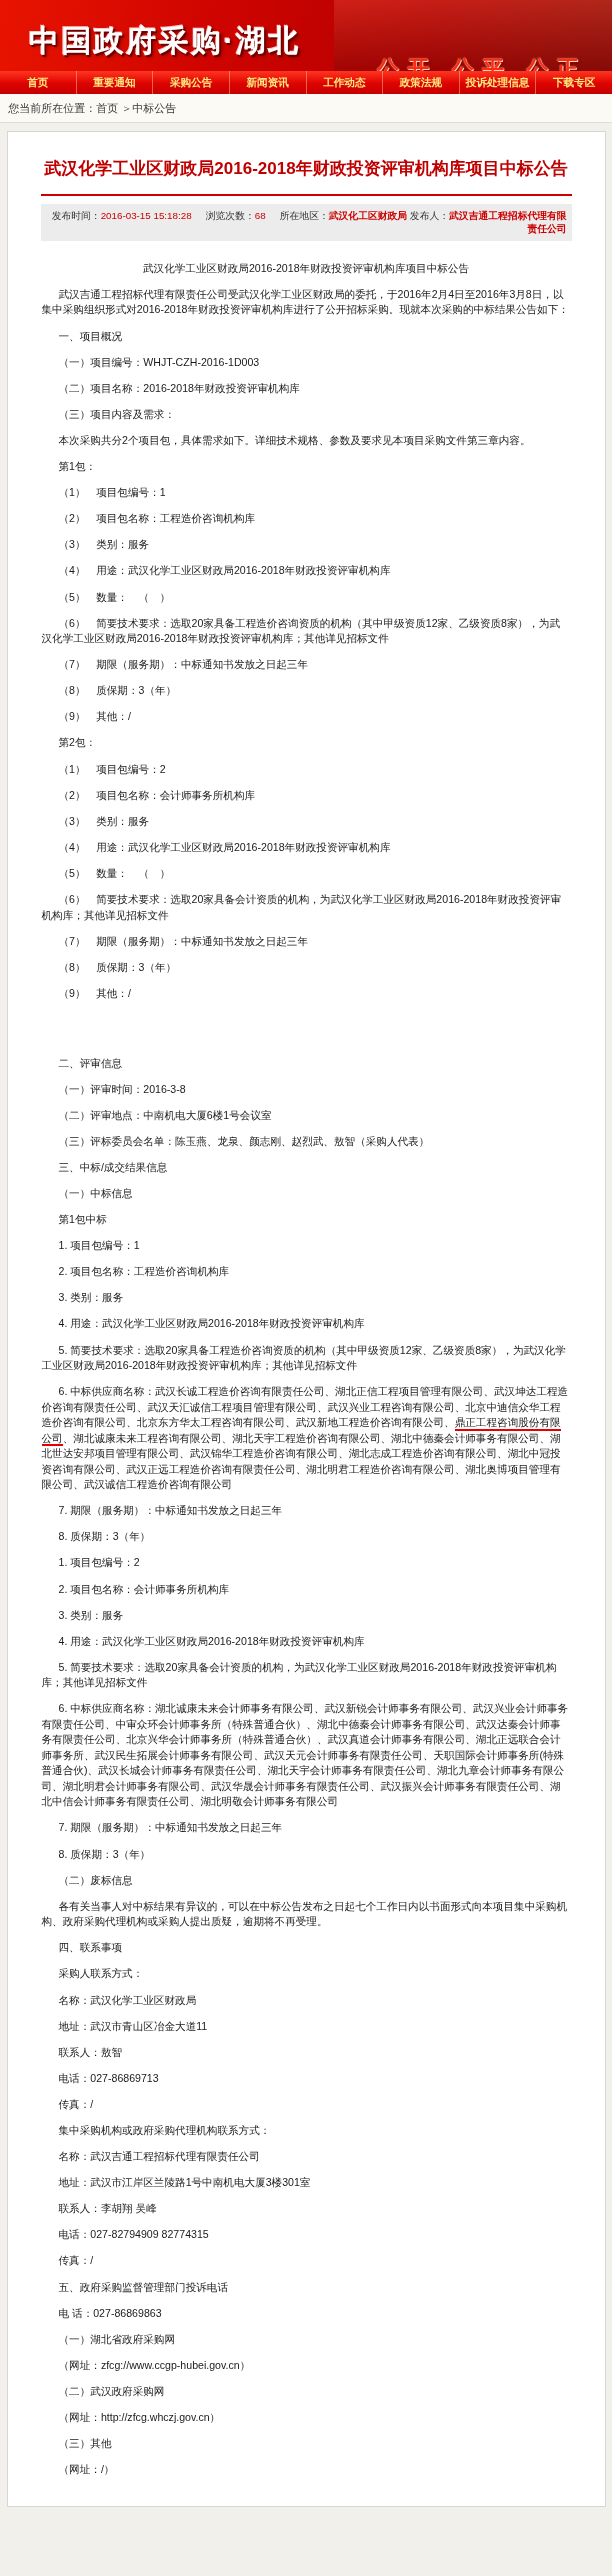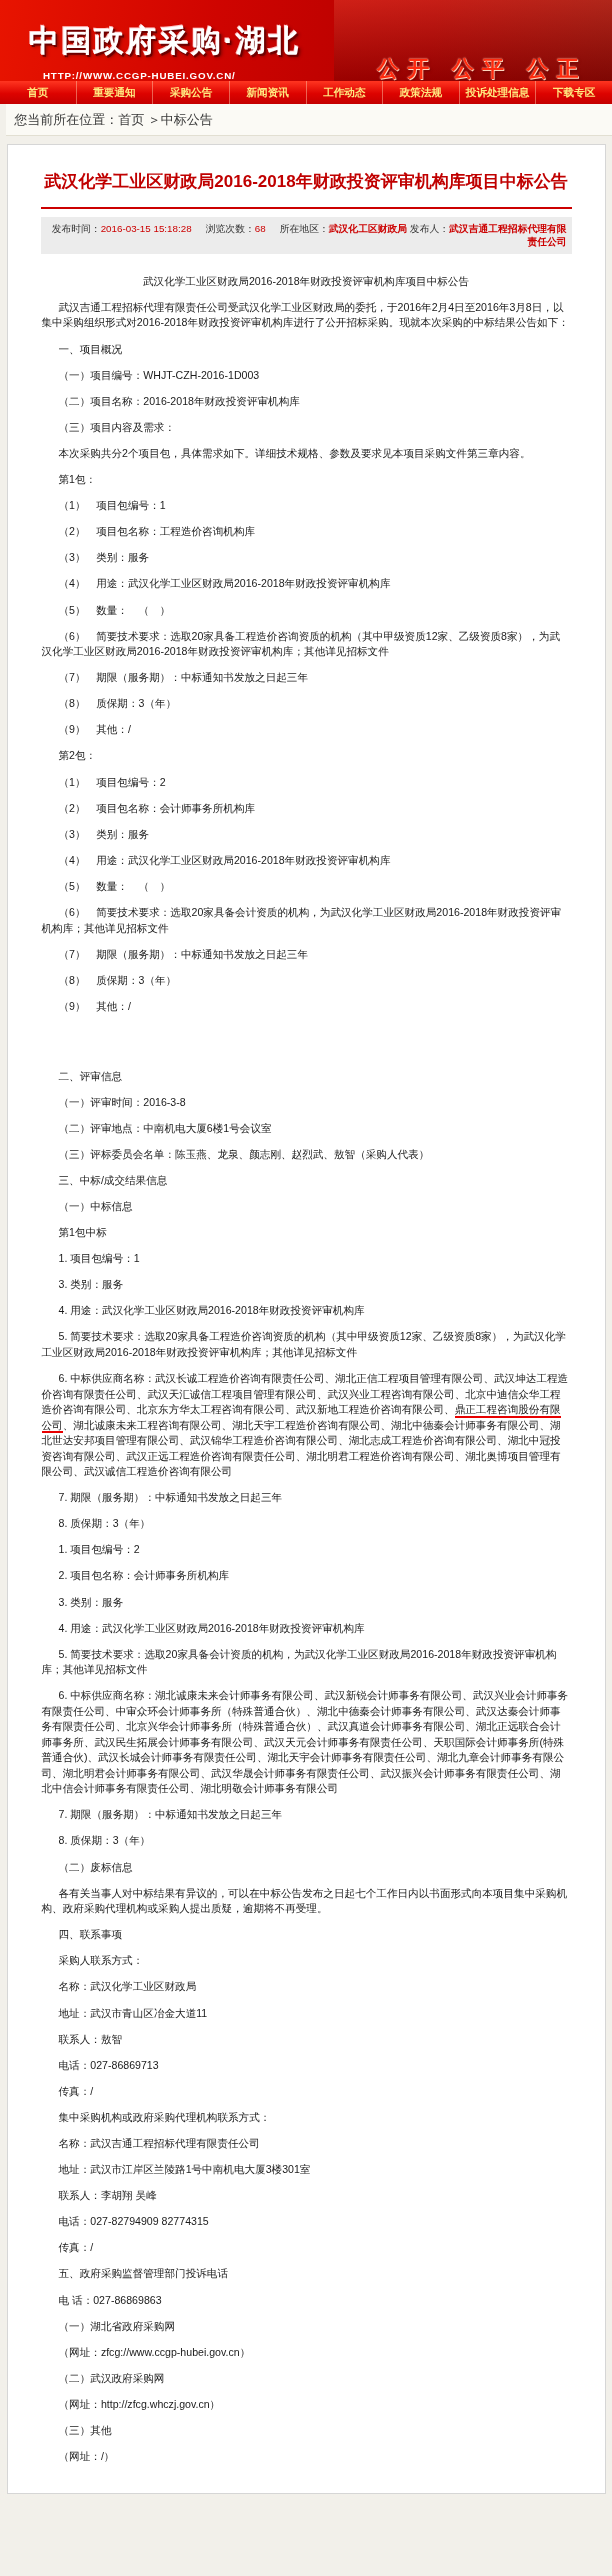--- a/index.html
+++ b/index.html
@@ -1,37 +1,37 @@
 <!DOCTYPE html>
 <html style="font-size:13px"><head>
 <meta charset="utf-8">
 <style>
   html,body{margin:0;padding:0;width:612px;background:#f2f0ea;font-family:"Liberation Sans",sans-serif;}
   a{text-decoration:none;color:inherit;}
 
   
-  .banner{position:relative;height:81px;overflow:hidden;
+  .banner{position:relative;height:71px;overflow:hidden;
     background:linear-gradient(100deg,#e81400 0%,#cf0400 35%,#b30000 70%,#930c06 100%);}
   .banner::after{content:"";position:absolute;right:0;top:0;width:278px;height:100px;
     background:linear-gradient(180deg,rgba(255,120,90,.25),rgba(90,0,0,.35) 80%);}
   .site-title{position:absolute;left:29px;top:21px;z-index:2;font-size:30px;font-weight:bold;color:#ffffff;
     letter-spacing:2.4px;text-shadow:1.6px 1.6px 0 #6e0000,-0.8px -0.8px 0 #ffc9c9,2.4px 2.4px 3.3px rgba(0,0,0,.45);}
   .site-url{position:absolute;left:43px;top:70px;z-index:2;font-size:9.8px;font-weight:bold;color:#ffffff;letter-spacing:0.8px;}
   .slogan{position:absolute;left:377px;top:54px;z-index:2;font-size:22px;font-weight:bold;color:#ff2a0e;
     letter-spacing:8.2px;text-shadow:0 0 1.6px #ffe3d0,0.8px 0.8px 0 #ffd2b8,1.6px 1.6px 2.4px rgba(80,0,0,.6);}
 
   
   .nav{display:flex;height:23px;background:linear-gradient(#ff3520,#dd0300 55%,#c40000);}
   .nav-item{flex:1;text-align:center;line-height:23px;font-size:10.6px;font-weight:bold;color:#ffe familiar;
     color:#ffe derivatives;}
   .nav .nav-item{color:#ffe97f;border-right:0.8px solid rgba(255,210,180,.45);}
   .nav .nav-item:last-child{border-right:none;}
 
   
-  .breadcrumb{background:#fbfaf5;border-bottom:0.8px solid #e2dfd2;padding:6.5px 8.2px;font-size:13px;color:#3a3a3a;margin-left:6px;}
+  .breadcrumb{background:#fbfaf5;border-bottom:0.8px solid #e2dfd2;padding:6.5px 8.2px;font-size:11px;color:#3a3a3a;}
   .breadcrumb a{color:#3a3a3a;}
 
   
   .card{margin:8.2px 6.5px 0;background:#ffffff;border:0.8px solid #d6d6d6;padding-bottom:18px;}
   .article-title{margin:26px 28px 0;text-align:center;color:#c00000;font-size:17px;font-weight:bold;line-height:1.35;}
   .title-rule{height:1.6px;background:#cc0000;margin:13px 33px 8.2px;}
   .meta-bar{margin:0 33px;background:#ececec;padding:5.7px 4.9px;text-align:right;font-size:9.8px;color:#333;}
   .meta-bar .v{color:#cc0000;}
   .meta-bar .vb{color:#cc0000;font-weight:bold;}
   .meta-sep{display:inline-block;width:11.4px;}
@@ -107,20 +107,21 @@
       <p class="ap">（9）　其他：/</p>
       <p class="ap g"></p>
       <p class="ap">二、评审信息</p>
       <p class="ap">（一）评审时间：2016-3-8</p>
       <p class="ap">（二）评审地点：中南机电大厦6楼1号会议室</p>
       <p class="ap">（三）评标委员会名单：陈玉燕、龙泉、颜志刚、赵烈武、敖智（采购人代表）</p>
       <p class="ap">三、中标/成交结果信息</p>
       <p class="ap">（一）中标信息</p>
       <p class="ap">第1包中标</p>
       <p class="ap">1. 项目包编号：1</p>
+      <p class="ap">2. 项目包名称：工程造价咨询机构库</p>
       <p class="ap">3. 类别：服务</p>
       <p class="ap">4. 用途：武汉化学工业区财政局2016-2018年财政投资评审机构库</p>
       <p class="ap">5. 简要技术要求：选取20家具备工程造价咨询资质的机构（其中甲级资质12家、乙级资质8家），为武汉化学工业区财政局2016-2018年财政投资评审机构库；其他详见招标文件</p>
       <p class="ap"><span>6. 中标供应商名称：武汉长诚工程造价咨询有限责任公司、湖北正信工程项目管理有限公司、武汉坤达工程造价咨询有限责任公司、武汉天汇诚信工程项目管理有限公司、武汉兴业工程咨询有限公司、北京中迪信众华工程造价咨询有限公司、北京东方华太工程咨询有限公司、武汉新地工程造价咨询有限公司、</span><span class="ul">鼎正工程咨询股份有限公司</span><span>、湖北诚康未来工程咨询有限公司、湖北天宇工程造价咨询有限公司、湖北中德秦会计师事务有限公司、湖北世达安邦项目管理有限公司、武汉锦华工程造价咨询有限公司、湖北志成工程造价咨询有限公司、湖北中冠投资咨询有限公司、武汉正远工程造价咨询有限责任公司、湖北明君工程造价咨询有限公司、湖北奥博项目管理有限公司、武汉诚信工程造价咨询有限公司</span></p>
       <p class="ap">7. 期限（服务期）：中标通知书发放之日起三年</p>
       <p class="ap">8. 质保期：3（年）</p>
       <p class="ap">1. 项目包编号：2</p>
       <p class="ap">2. 项目包名称：会计师事务所机构库</p>
       <p class="ap">3. 类别：服务</p>
       <p class="ap">4. 用途：武汉化学工业区财政局2016-2018年财政投资评审机构库</p>

